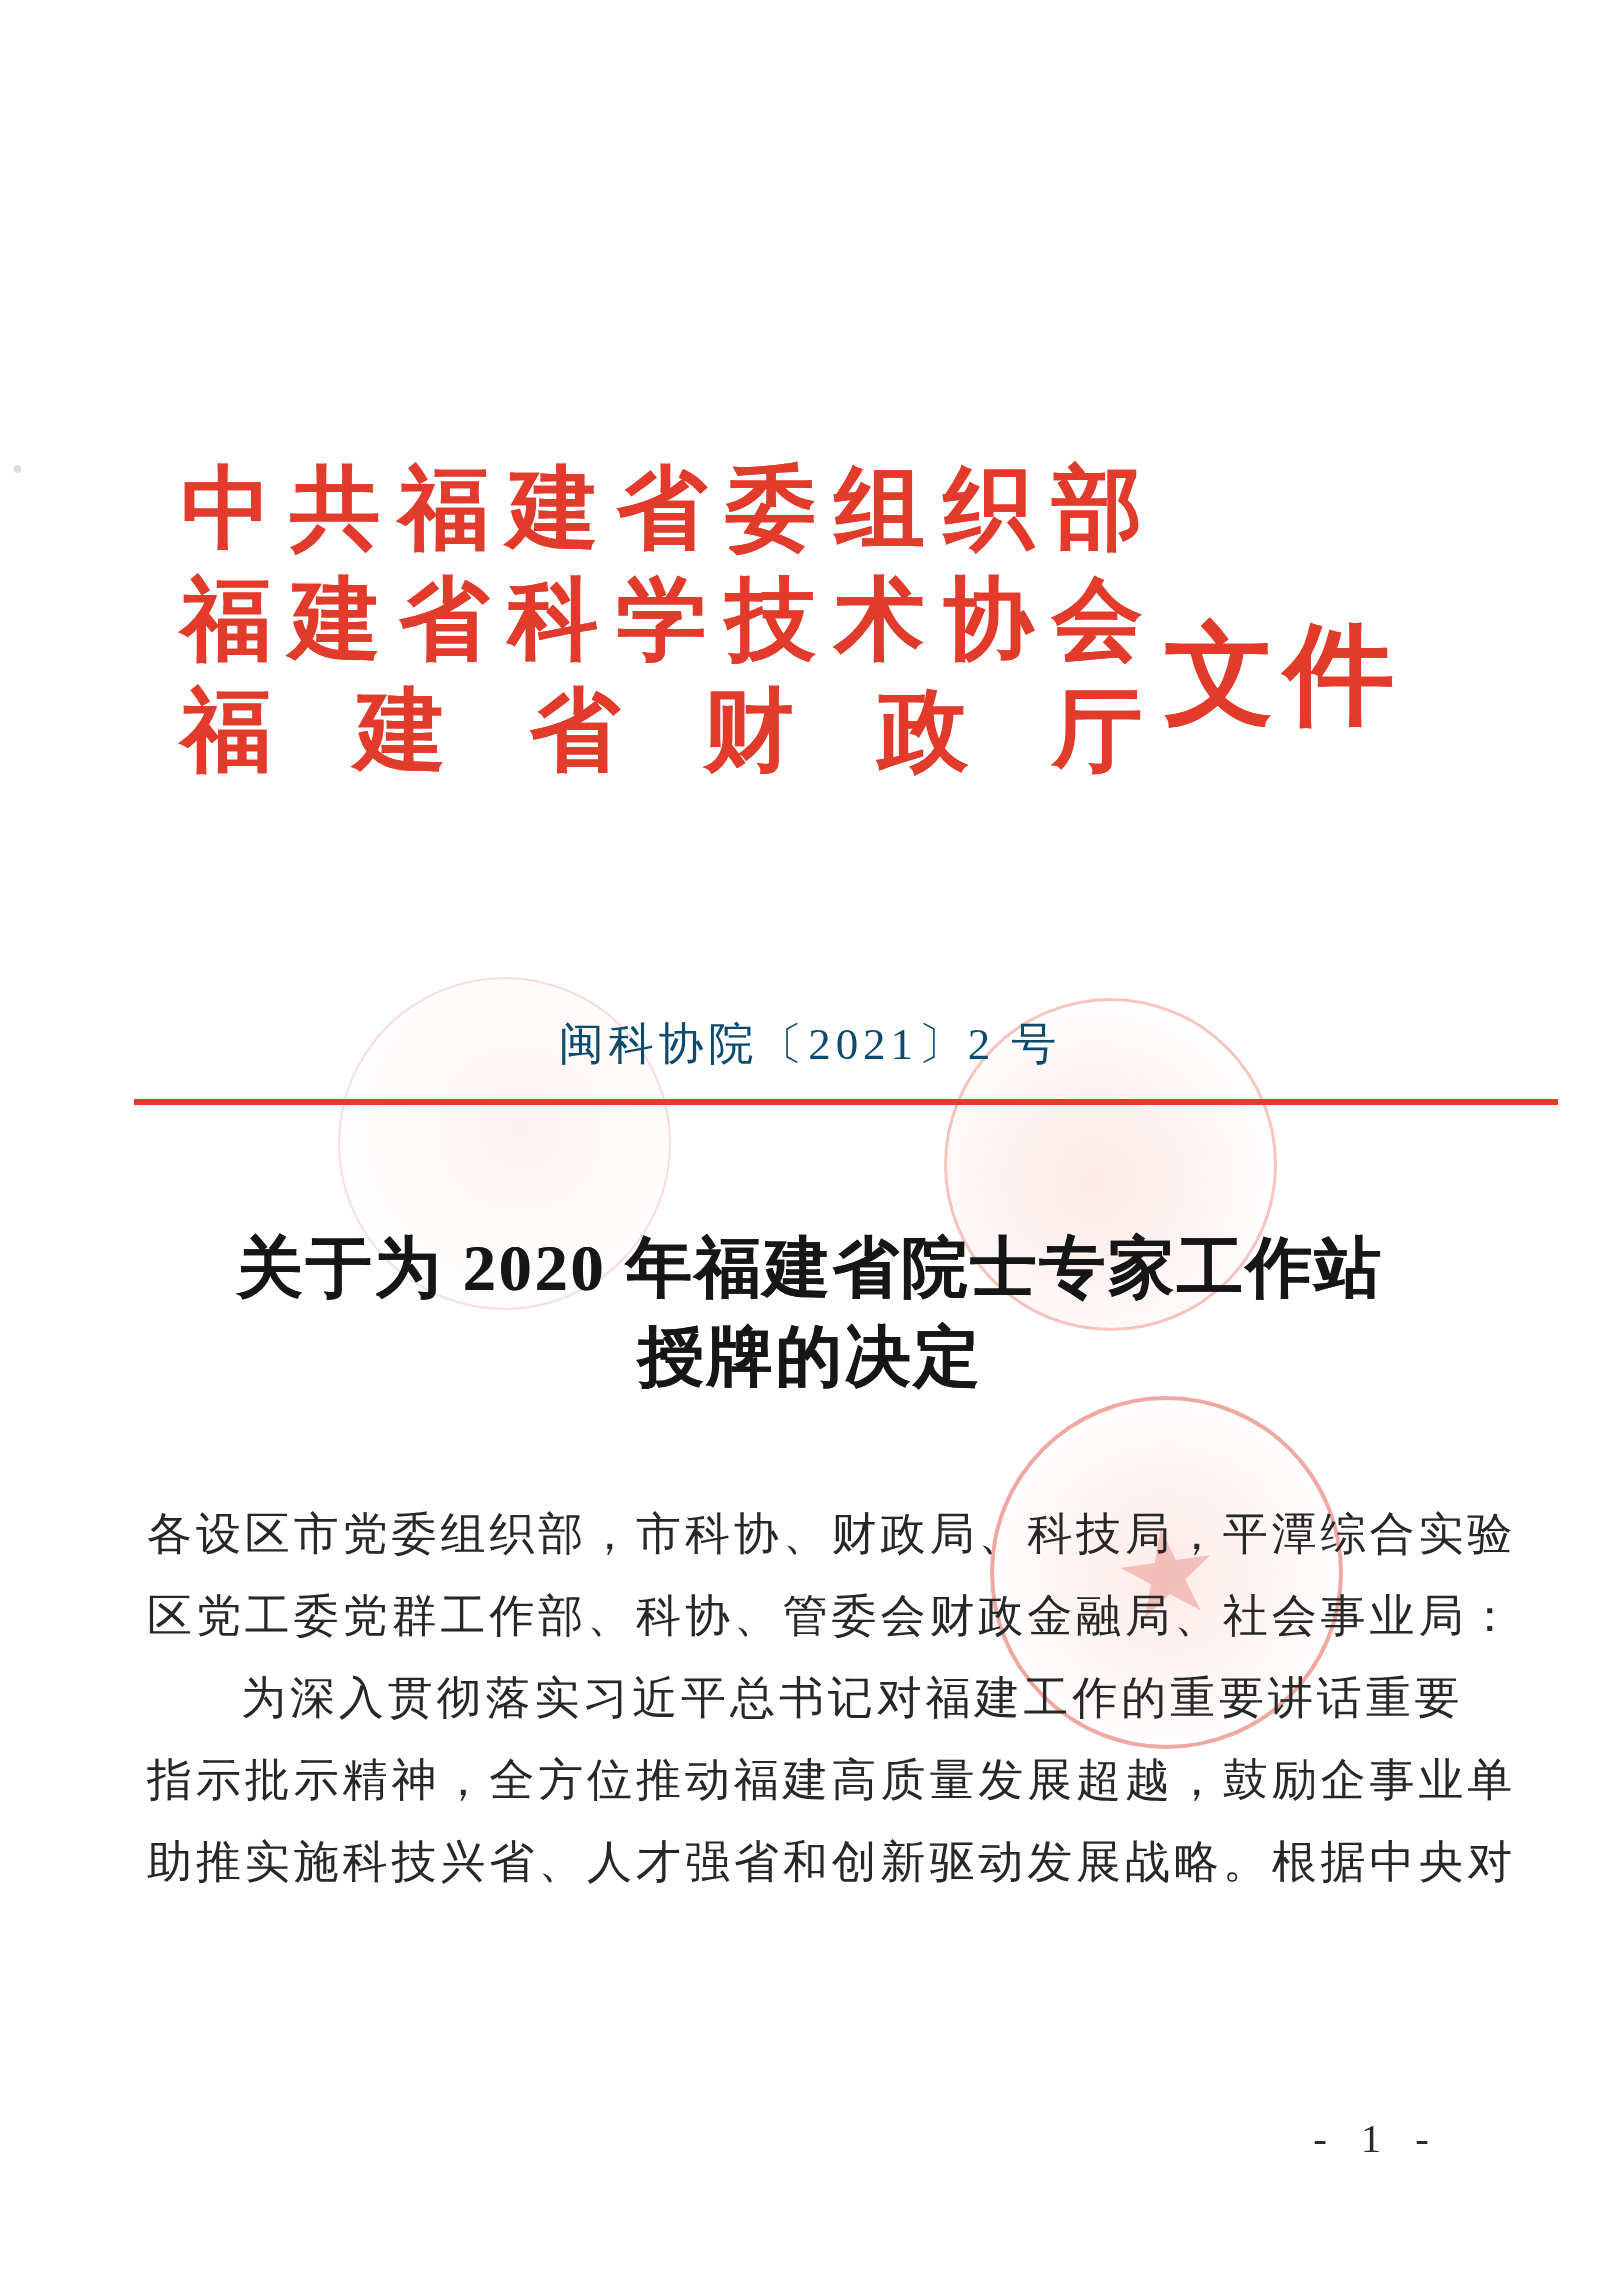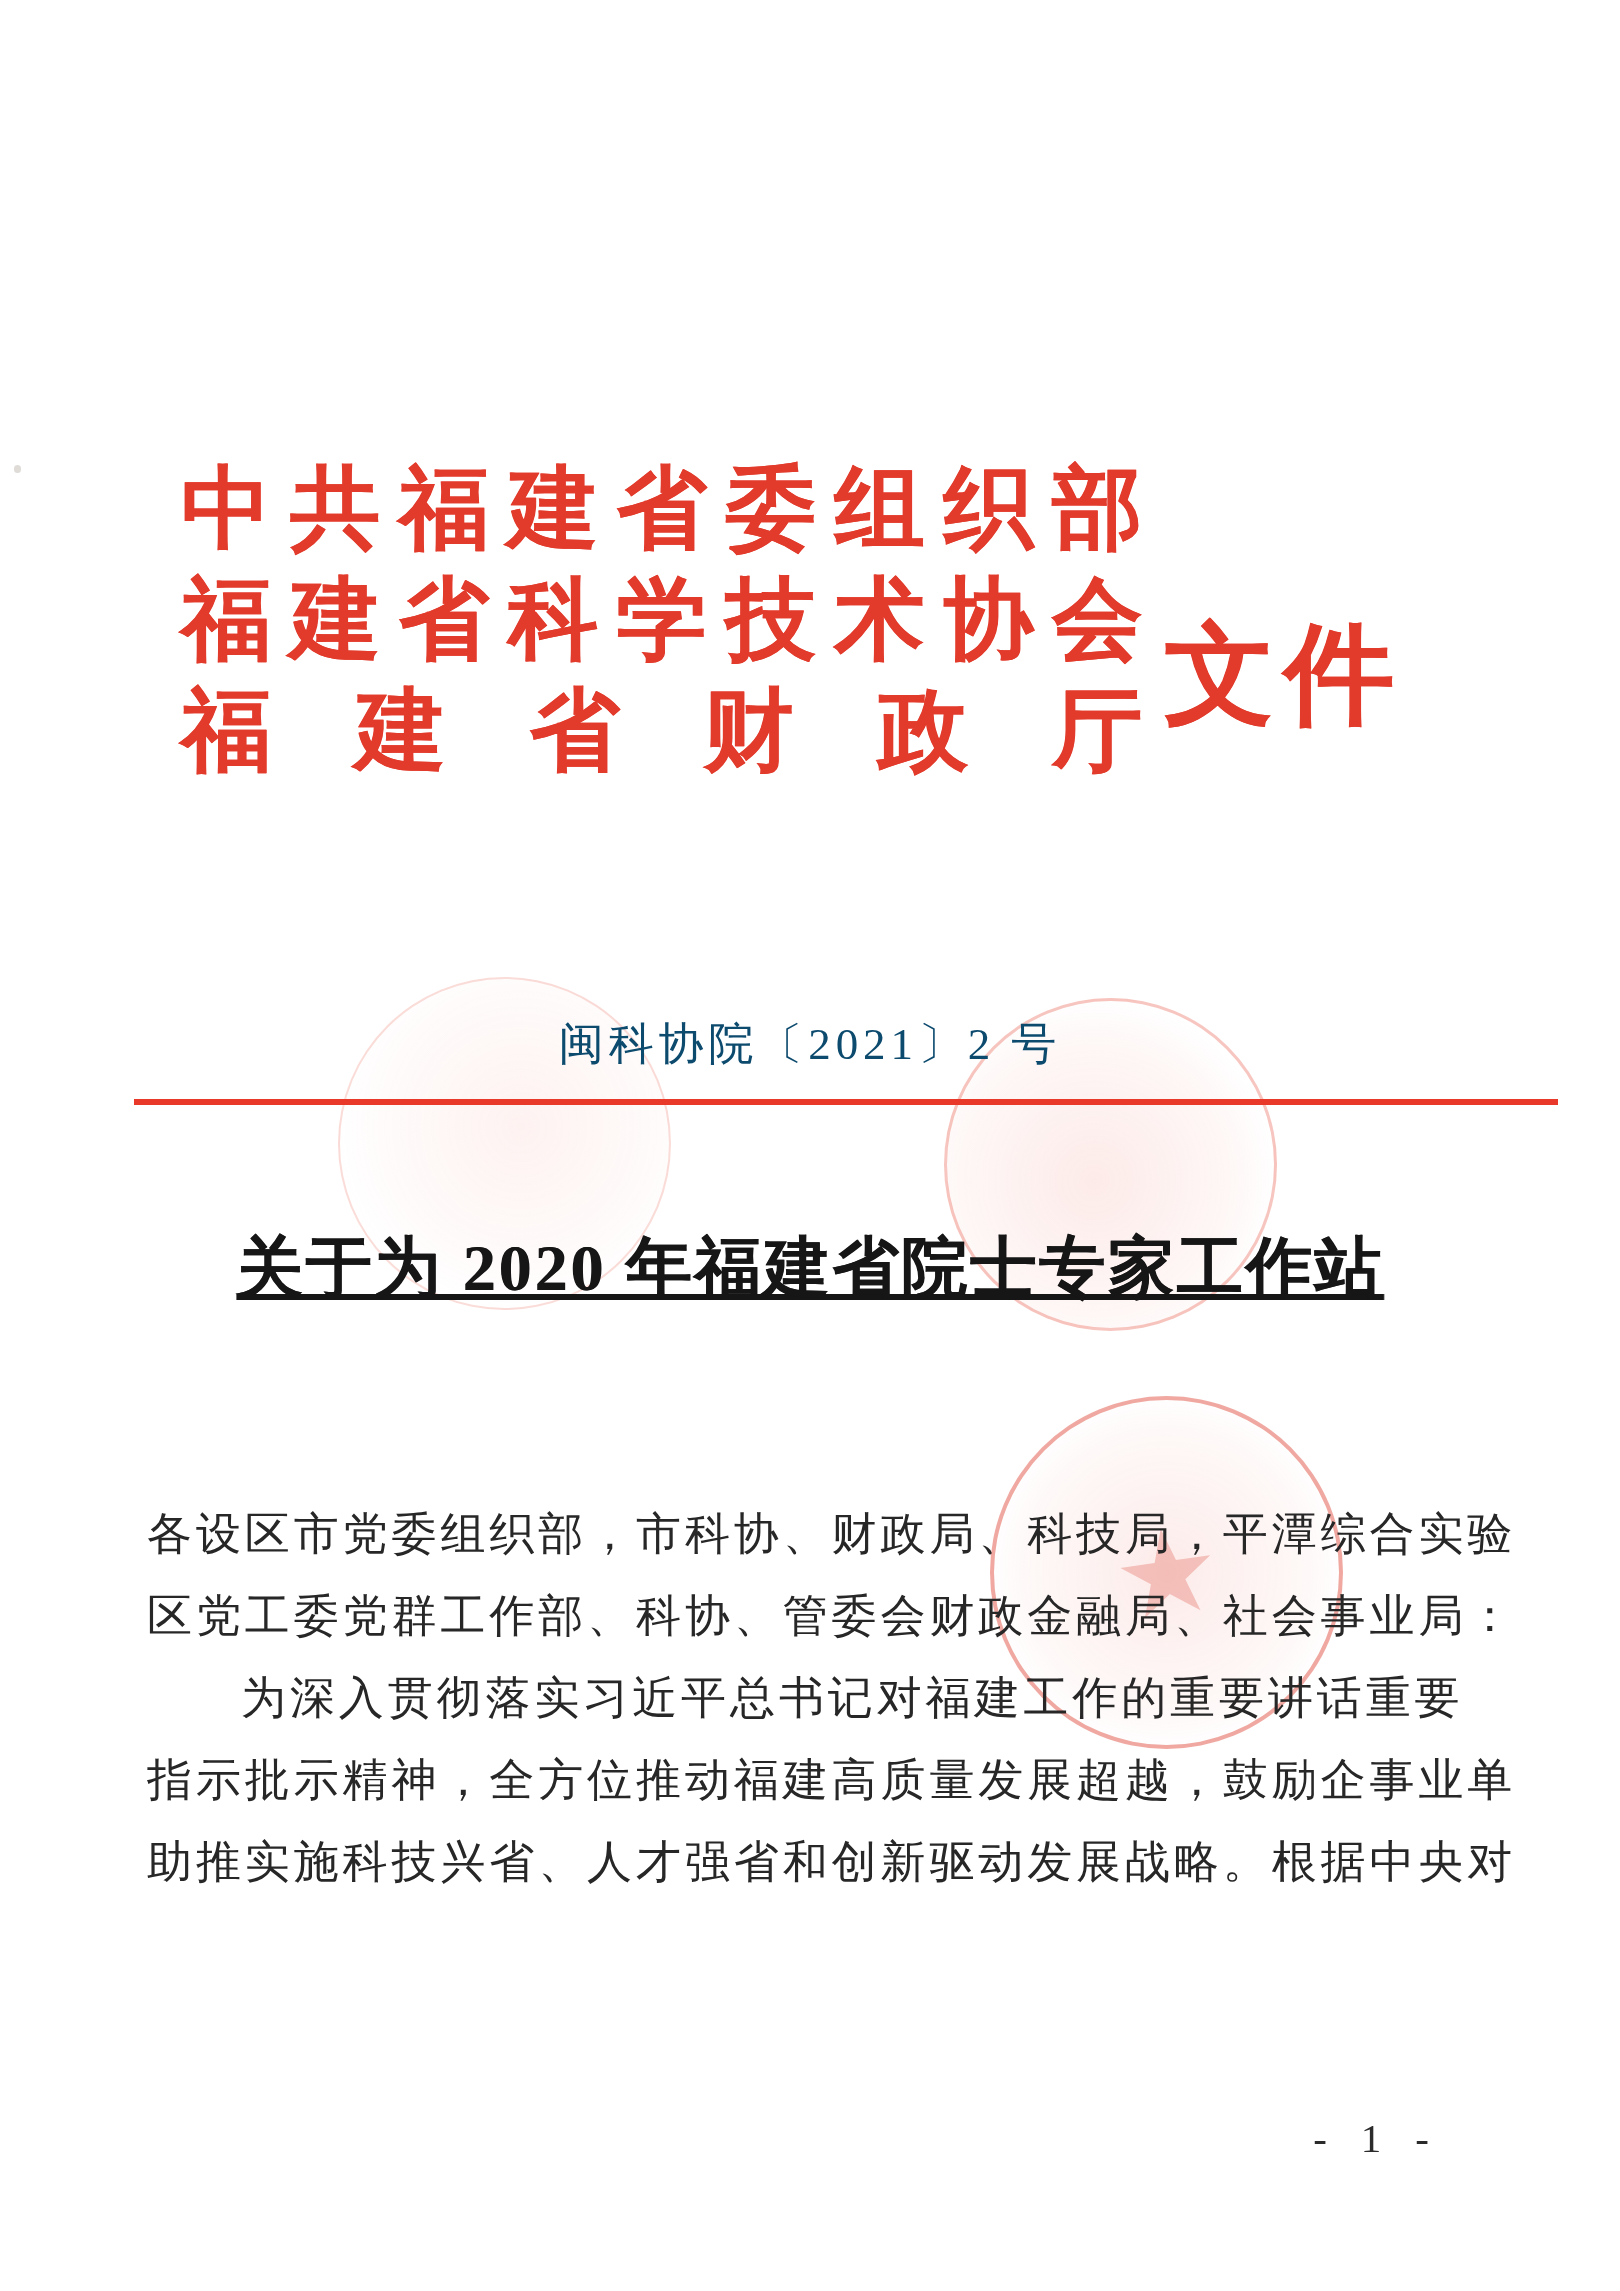--- a/index.html
+++ b/index.html
@@ -65,21 +65,20 @@
     text-align: center;
     font-weight: 700;
     color: #161616;
     font-family: "Liberation Serif", "DejaVu Serif", serif;
   }
   .title-line {
     font-size: 66px;
     line-height: 89px;
     letter-spacing: 2.9px;
     text-shadow: 0.6px 0 0 #161616;
-    text-decoration: underline;
   }
 
   
   .body-block {
     position: absolute;
     left: 147px; top: 1493px; width: 1328px;
     color: #272727;
   }
   .body-line {
     font-size: 45px;
@@ -154,20 +153,21 @@
     <div class="org-line">福建省财政厅</div>
   </div>
   <div class="doc-type">文件</div>
 
   <div class="doc-number">闽科协院〔2021〕2 号</div>
 
   <div class="red-divider"></div>
 
   <div class="title-block">
     <div class="title-line">关于为 2020 年福建省院士专家工作站</div>
+    <div class="title-line">授牌的决定</div>
   </div>
 
   <div class="body-block">
     <div class="body-line">各设区市党委组织部，市科协、财政局、科技局，平潭综合实验</div>
     <div class="body-line">区党工委党群工作部、科协、管委会财政金融局、社会事业局：</div>
     <div class="body-line indent">为深入贯彻落实习近平总书记对福建工作的重要讲话重要</div>
     <div class="body-line">指示批示精神，全方位推动福建高质量发展超越，鼓励企事业单</div>
     <div class="body-line">助推实施科技兴省、人才强省和创新驱动发展战略。根据中央对</div>
   </div>
 

